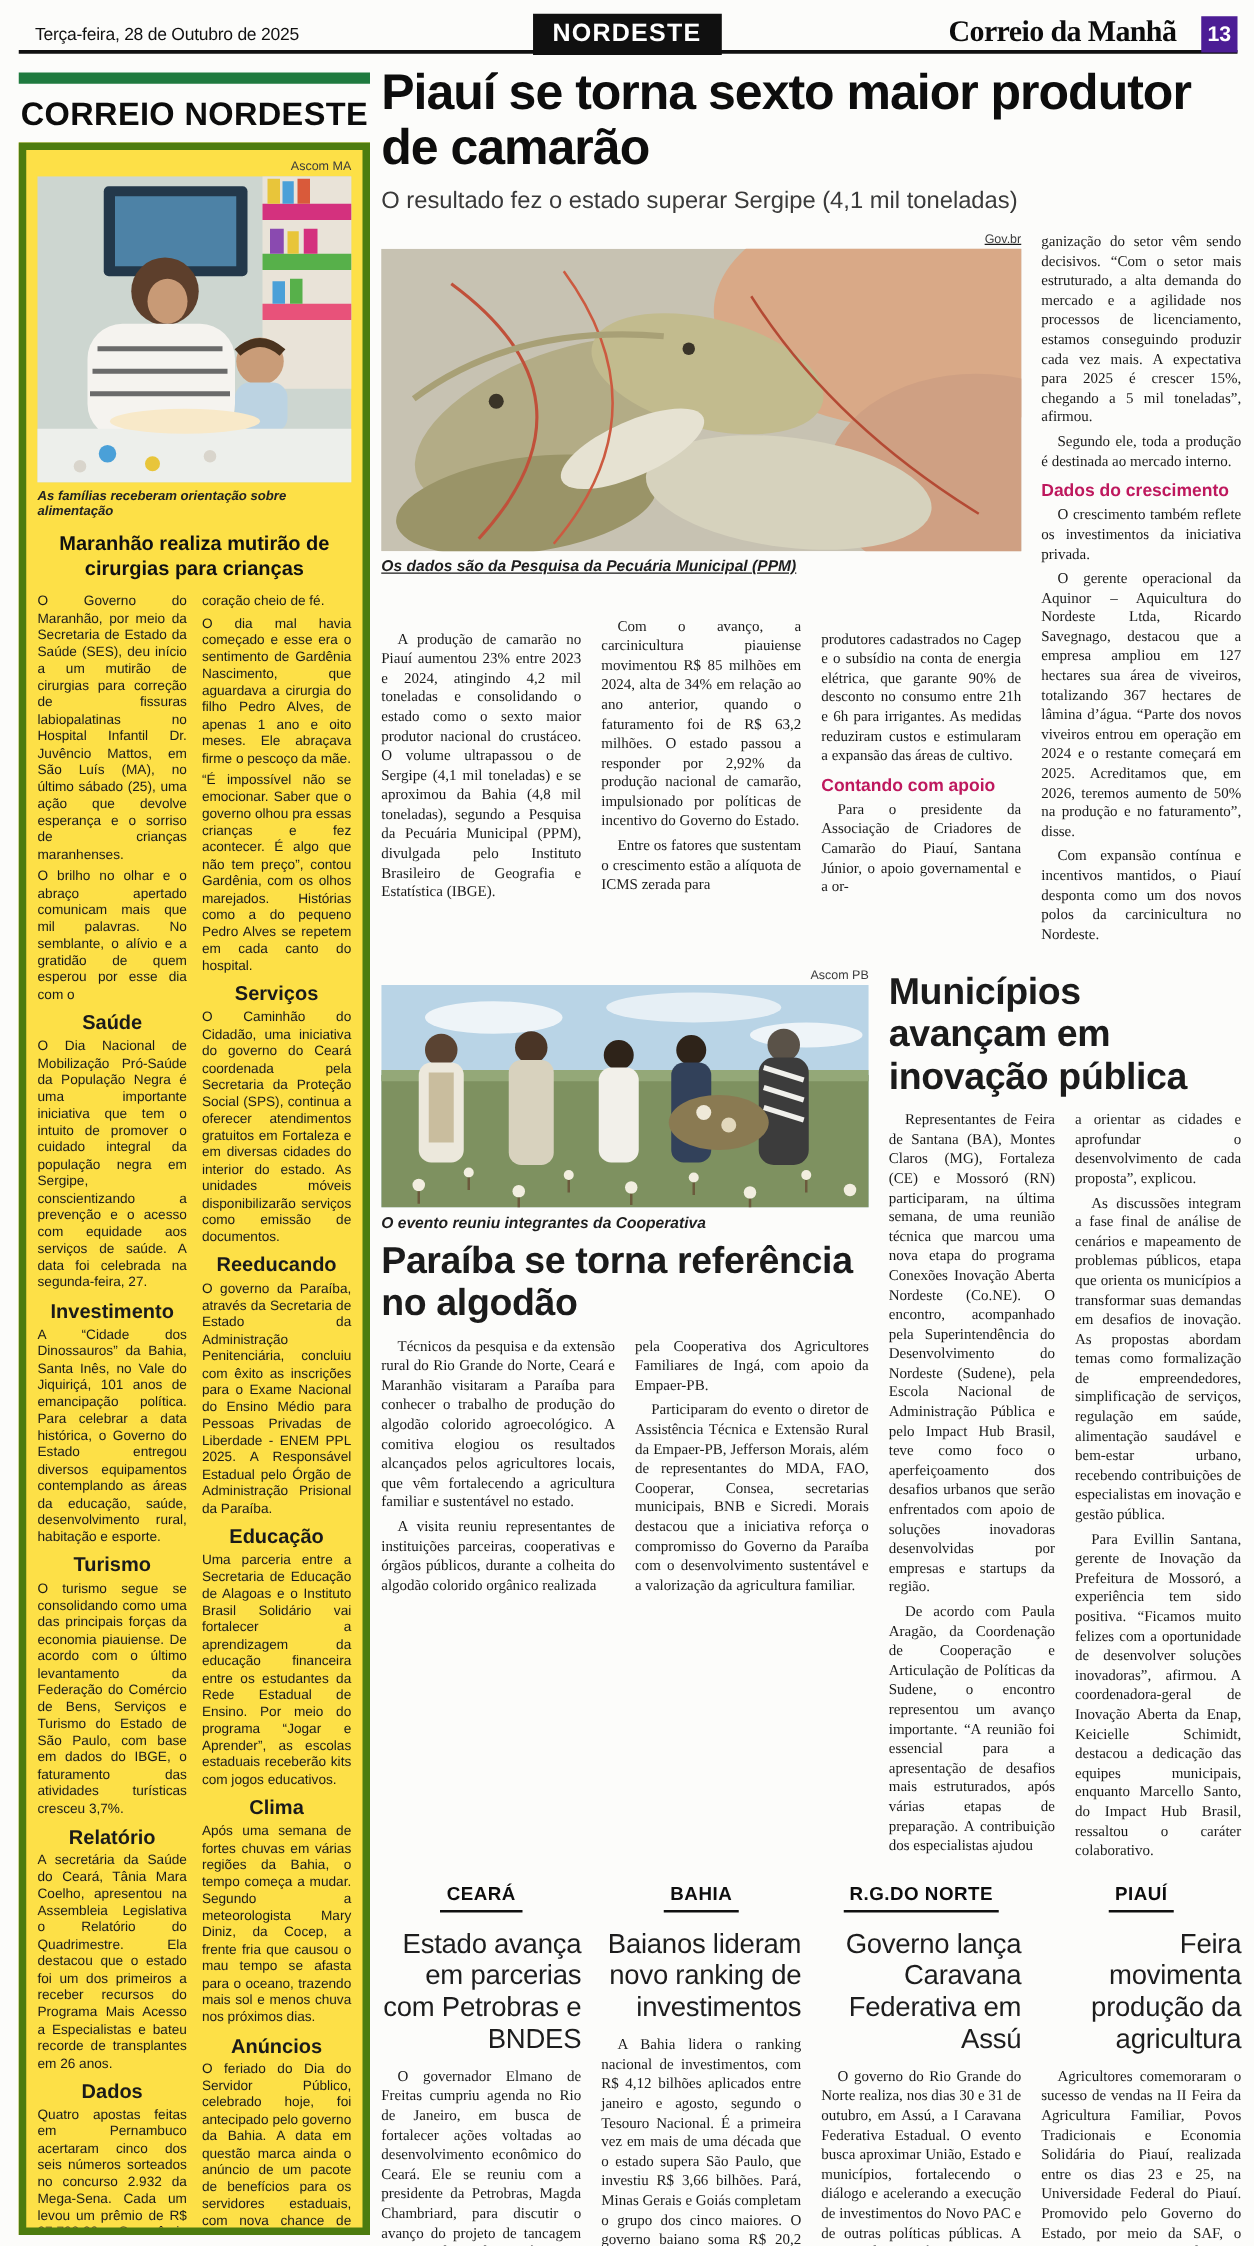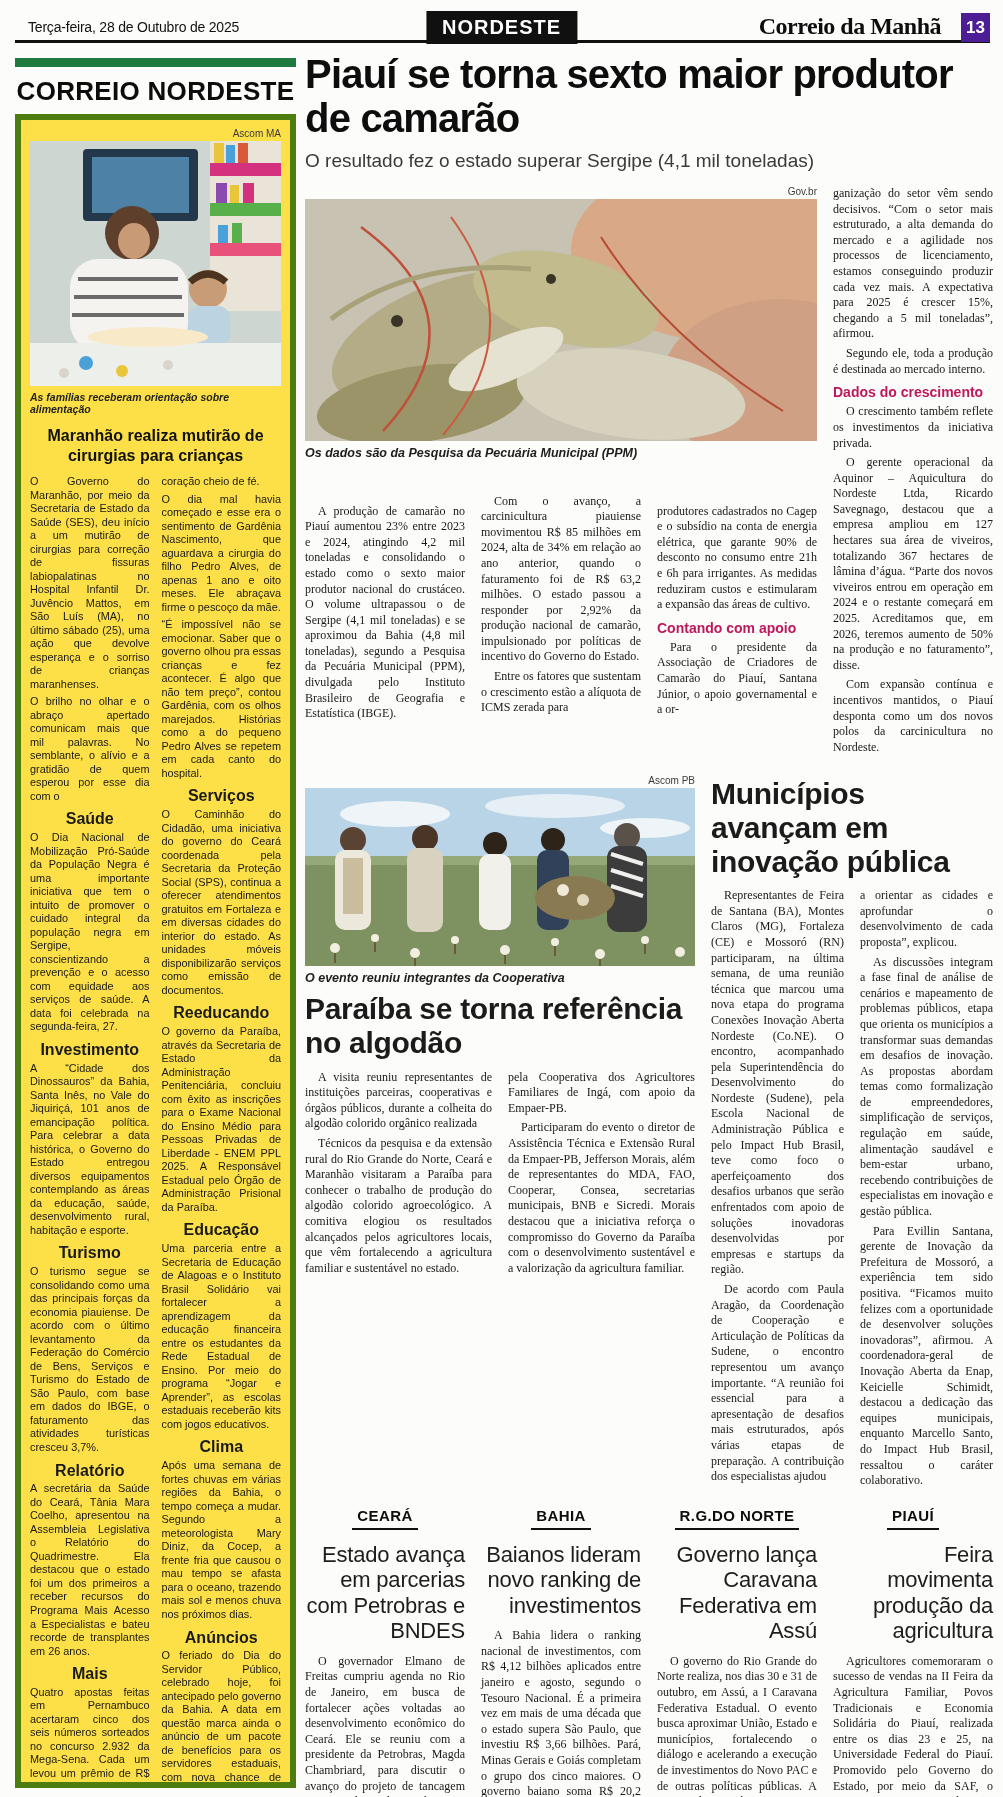--- a/index.html
+++ b/index.html
@@ -27,21 +27,21 @@
   .caption{font-style:italic;font-weight:700;font-size:10.5px;color:#222;margin:5px 0 4px;}
   .lb-headline{text-align:center;font-size:16px;font-weight:600;line-height:1.25;padding:7px 4px 9px;color:#111;}
   .lb-cols{display:grid;grid-template-columns:1fr 1fr;column-gap:12px;font-size:10.9px;line-height:1.24;text-align:justify;}
   .note h4{text-align:center;font-size:16px;font-weight:600;margin:6px 0 2px;}
   .note p{margin:0 0 4px;}
   
   .main{position:absolute;left:305px;top:52px;width:688px;}
   .main-headline{font-size:40px;font-weight:700;line-height:1.1;letter-spacing:-0.8px;margin:0;color:#0d0d0d;}
   .deck{font-size:19px;color:#3a3a3a;margin:10px 0 0;}
   .ma-grid{display:grid;grid-template-columns:repeat(4,160px);column-gap:16px;margin-top:14px;}
-  .ma-figure{grid-column:1/4;grid-row:1;margin:0;}
+  .ma-figure{grid-column:1/4;grid-row:1;margin:0;text-decoration:underline;}
   .ma-figure svg{display:block;width:100%;height:242px;}
   .fig-caption{font-style:italic;font-weight:700;font-size:12.5px;margin-top:5px;color:#1e1e1e;}
   .serif{font-family:"Liberation Serif",serif;font-size:12px;line-height:1.3;text-align:justify;color:#191919;}
   .serif p{margin:0 0 4px;text-indent:13px;}
   .serif p.cont{text-indent:0;}
   .subhead{font-family:"Liberation Sans",sans-serif;font-weight:700;font-size:14px;text-align:left;
     text-indent:0;margin:6px 0 3px;color:#be185d;}
   .ma-col1{grid-column:1;grid-row:2;margin-top:10px;}
   .ma-col2{grid-column:2;grid-row:2;margin-top:0;}
   .ma-col3{grid-column:3;grid-row:2;margin-top:10px;}
@@ -123,21 +123,21 @@
         </div>
         <div class="note">
           <h4>Turismo</h4>
           <p>O turismo segue se consolidando como uma das principais forças da economia piauiense. De acordo com o último levantamento da Federação do Comércio de Bens, Serviços e Turismo do Estado de São Paulo, com base em dados do IBGE, o faturamento das atividades turísticas cresceu 3,7%.</p>
         </div>
         <div class="note">
           <h4>Relatório</h4>
           <p>A secretária da Saúde do Ceará, Tânia Mara Coelho, apresentou na Assembleia Legislativa o Relatório do Quadrimestre. Ela destacou que o estado foi um dos primeiros a receber recursos do Programa Mais Acesso a Especialistas e bateu recorde de transplantes em 26 anos.</p>
         </div>
         <div class="note">
-          <h4>Mais</h4>
+          <h4>Dados</h4>
           <p>Quatro apostas feitas em Pernambuco acertaram cinco dos seis números sorteados no concurso 2.932 da Mega-Sena. Cada um levou um prêmio de R$ 27.798,30. O prêmio principal de R$ 96 milhões saiu para um apostador do interior de São Paulo.</p>
         </div>
       </div>
       <div>
         <div class="note">
           <p>coração cheio de fé.</p>
           <p>O dia mal havia começado e esse era o sentimento de Gardênia Nascimento, que aguardava a cirurgia do filho Pedro Alves, de apenas 1 ano e oito meses. Ele abraçava firme o pescoço da mãe.</p>
           <p>“É impossível não se emocionar. Saber que o governo olhou pra essas crianças e fez acontecer. É algo que não tem preço”, contou Gardênia, com os olhos marejados. Histórias como a do pequeno Pedro Alves se repetem em cada canto do hospital.</p>
         </div>
         <div class="note">
@@ -255,22 +255,22 @@
           </g>
           <ellipse cx="270" cy="110" rx="40" ry="22" fill="#8a7a52"></ellipse>
           <circle cx="258" cy="102" r="6" fill="#efe9d8"></circle>
             <circle cx="278" cy="112" r="6" fill="#e2d8bc"></circle>
         </svg>
       </div>
       <div class="fig-caption">O evento reuniu integrantes da Cooperativa</div>
       <h2 class="h2">Paraíba se torna referência no algodão</h2>
       <div class="two-cols serif">
         <div>
+          <p>Técnicos da pesquisa e da extensão rural do Rio Grande do Norte, Ceará e Maranhão visitaram a Paraíba para conhecer o trabalho de produção do algodão colorido agroecológico. A comitiva elogiou os resultados alcançados pelos agricultores locais, que vêm fortalecendo a agricultura familiar e sustentável no estado.</p>
           <p>A visita reuniu representantes de instituições parceiras, cooperativas e órgãos públicos, durante a colheita do algodão colorido orgânico realizada</p>
-          <p>Técnicos da pesquisa e da extensão rural do Rio Grande do Norte, Ceará e Maranhão visitaram a Paraíba para conhecer o trabalho de produção do algodão colorido agroecológico. A comitiva elogiou os resultados alcançados pelos agricultores locais, que vêm fortalecendo a agricultura familiar e sustentável no estado.</p>
         </div>
         <div>
           <p class="cont">pela Cooperativa dos Agricultores Familiares de Ingá, com apoio da Empaer-PB.</p>
           <p>Participaram do evento o diretor de Assistência Técnica e Extensão Rural da Empaer-PB, Jefferson Morais, além de representantes do MDA, FAO, Cooperar, Consea, secretarias municipais, BNB e Sicredi. Morais destacou que a iniciativa reforça o compromisso do Governo da Paraíba com o desenvolvimento sustentável e a valorização da agricultura familiar.</p>
         </div>
       </div>
     </article>
 
     <article class="muni">
       <h2 class="h2">Municípios avançam em inovação pública</h2>

